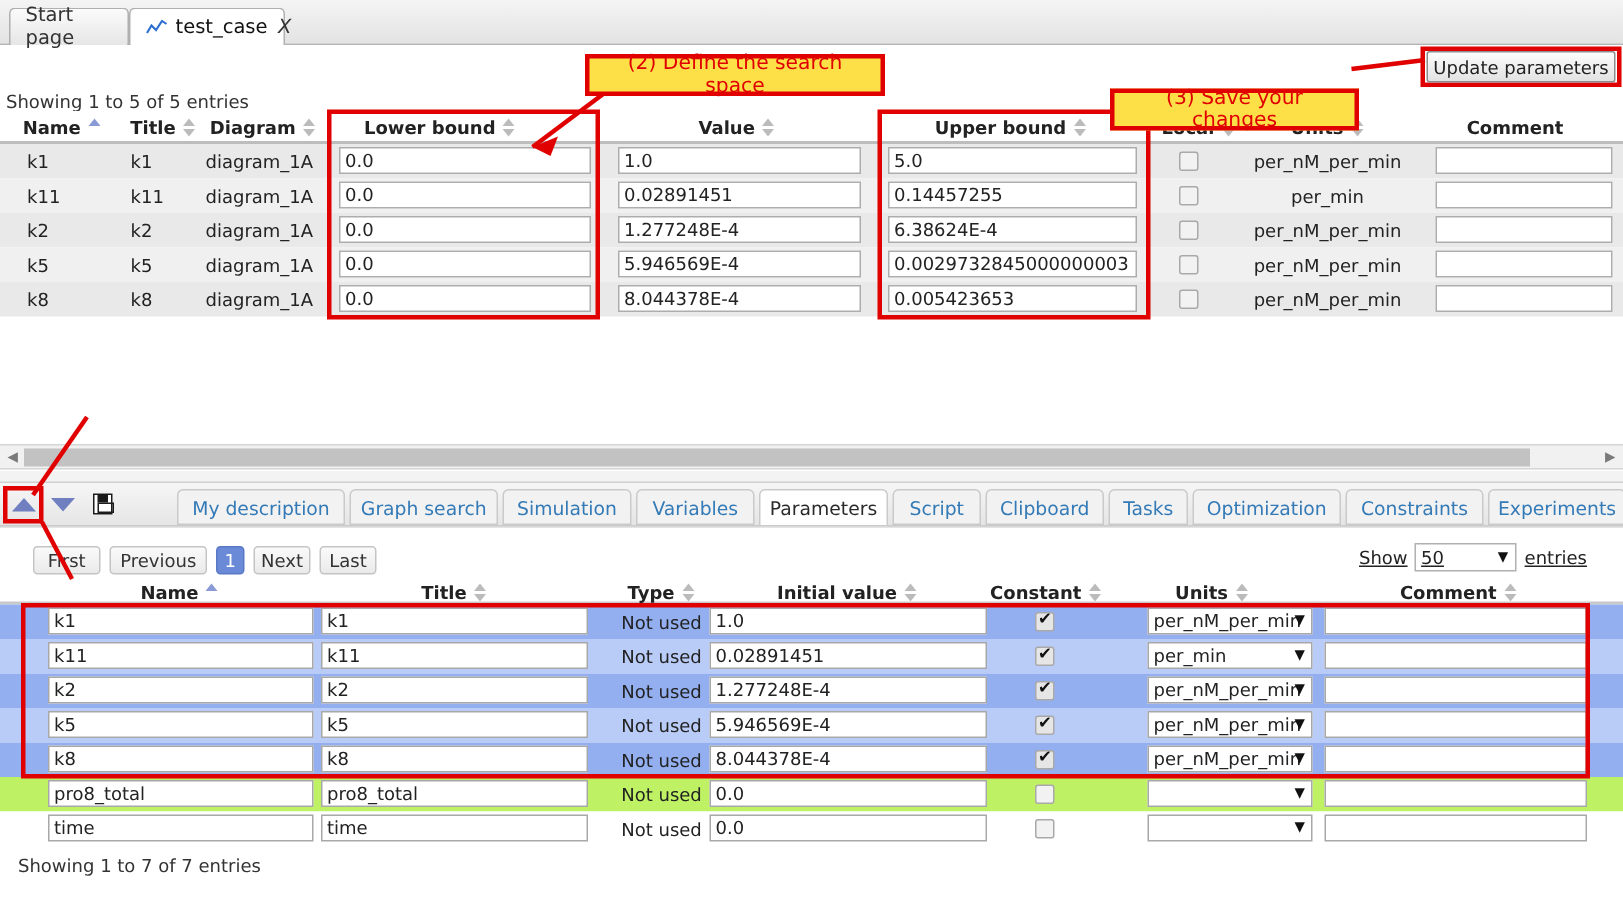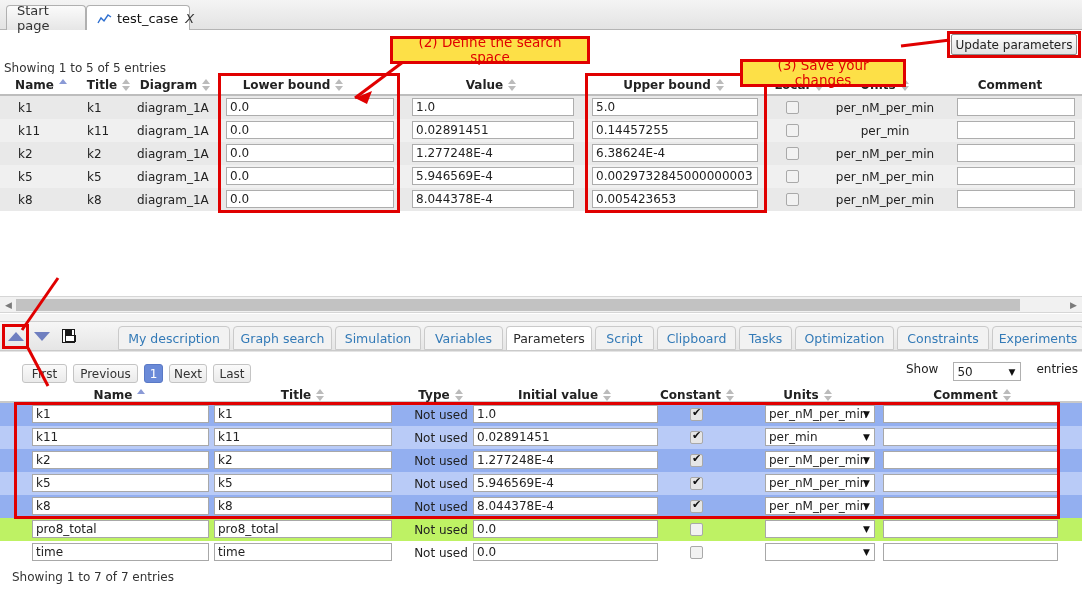--- a/index.html
+++ b/index.html
@@ -175,22 +175,22 @@
     border: 1px solid #c4c4c4; border-radius: 3px;
     background: linear-gradient(to bottom,#fafafa,#eaeaea);
     font-size: 12px; color: #333;
     display: flex; align-items: center; justify-content: center;
     padding: 0 7px; white-space: nowrap;
   }
   .pbtn.cur { background: #6a8ad8; border-color: #5a79c5; color: #fff; }
 
   .show-entries {
     position: absolute; left: 906px; top: 362px;
-    display: flex; gap: 15px;
-    font-size: 12px; color: #222;
+    display: flex; align-items: center; gap: 5px;
+    font-size: 12px; color: #222; text-decoration: underline;
   }
   .sel-box {
     width: 68px; height: 19px; border: 1px solid #b0b0b0; background: #fff;
     font-size: 12px; color: #222; padding: 0 3px;
     display: flex; align-items: center; position: relative;
   }
   .sel-box .carot { position: absolute; right: 5px; font-size: 9px; color:#111; }
 
   
   .bot-table { position: absolute; left: 0; top: 386px; width: 1082px; }

